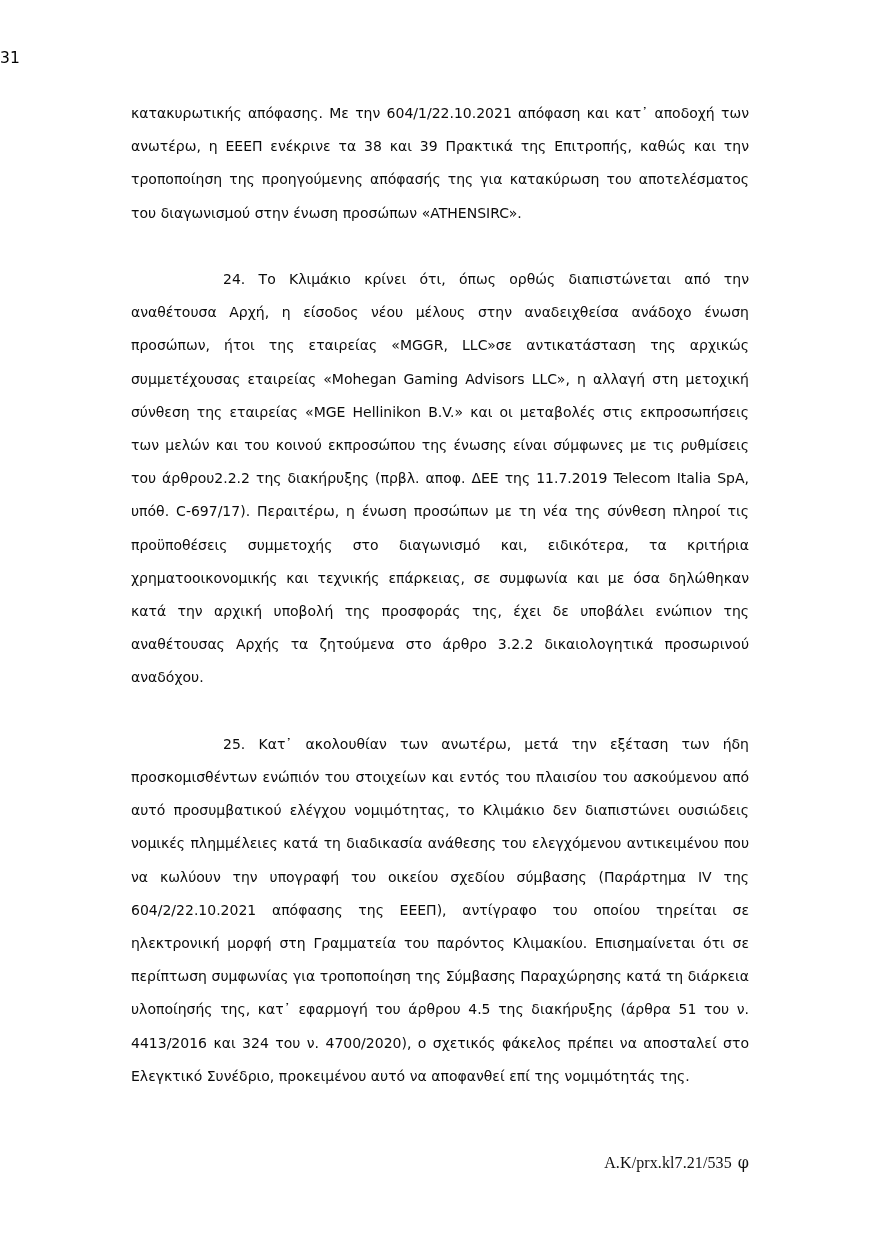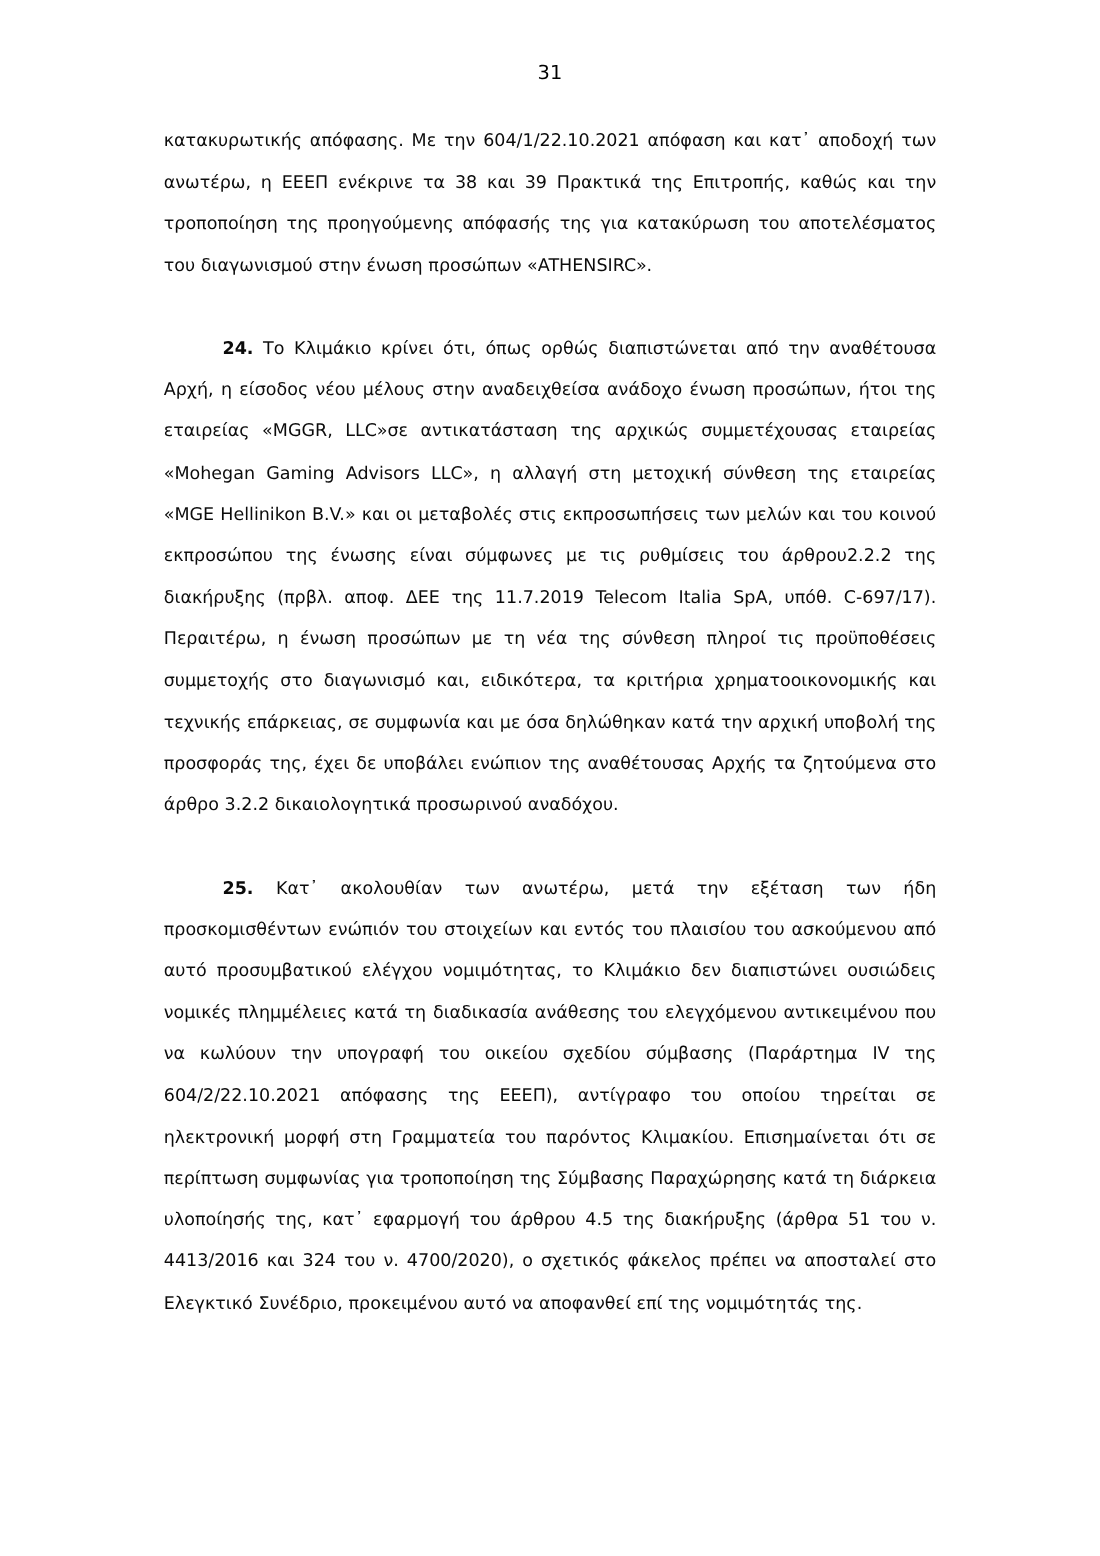--- a/index.html
+++ b/index.html
@@ -25,21 +25,21 @@
     background: #ffffff;
     overflow: hidden;
   }
 
   
   .page-number {
     position: absolute;
     top: 51px;
     left: 0;
     width: 880px;
-    text-align: center;
+    text-align: left;
     font-size: 15.5px;
     line-height: 1;
     letter-spacing: 0.2px;
     color: #000;
   }
 
   
   .content {
     position: absolute;
     top: 97px;
@@ -60,21 +60,22 @@
 
   .para + .para {
     margin-top: 33.2px;
   }
 
   .para.indented {
     text-indent: 47px;
   }
 
   .para .num {
-    font-weight: bold;
+    font-weight: normal;
+    margin-left: 45px;
   }
 
   
   .footer {
     position: absolute;
     left: 131px;
     width: 618px;
     top: 1153px;
     text-align: right;
     font-family: "Liberation Serif", "DejaVu Serif", serif;
@@ -106,14 +107,17 @@
     <p class="para indented" id="p1">
       <span class="num">24.</span><span> Το Κλιμάκιο κρίνει ότι, όπως ορθώς διαπιστώνεται από την αναθέτουσα Αρχή, η είσοδος νέου μέλους στην αναδειχθείσα ανάδοχο ένωση προσώπων, ήτοι της εταιρείας «MGGR, LLC»σε αντικατάσταση της αρχικώς συμμετέχουσας εταιρείας «Mohegan Gaming Advisors LLC», η αλλαγή στη μετοχική σύνθεση της εταιρείας «MGE Hellinikon B.V.» και οι μεταβολές στις εκπροσωπήσεις των μελών και του κοινού εκπροσώπου της ένωσης είναι σύμφωνες με τις ρυθμίσεις του άρθρου2.2.2 της διακήρυξης (πρβλ. αποφ. ΔΕΕ της 11.7.2019 Telecom Italia SpA, υπόθ. C-697/17). Περαιτέρω, η ένωση προσώπων με τη νέα της σύνθεση πληροί τις προϋποθέσεις συμμετοχής στο διαγωνισμό και, ειδικότερα, τα κριτήρια χρηματοοικονομικής και τεχνικής επάρκειας, σε συμφωνία και με όσα δηλώθηκαν κατά την αρχική υποβολή της προσφοράς της, έχει δε υποβάλει ενώπιον της αναθέτουσας Αρχής τα ζητούμενα στο άρθρο 3.2.2 δικαιολογητικά προσωρινού αναδόχου.</span>
     </p>
 
     <p class="para indented" id="p2">
       <span class="num">25.</span><span> Κατ᾽ ακολουθίαν των ανωτέρω, μετά την εξέταση των ήδη προσκομισθέντων ενώπιόν του στοιχείων και εντός του πλαισίου του ασκούμενου από αυτό προσυμβατικού ελέγχου νομιμότητας, το Κλιμάκιο δεν διαπιστώνει ουσιώδεις νομικές πλημμέλειες κατά τη διαδικασία ανάθεσης του ελεγχόμενου αντικειμένου που να κωλύουν την υπογραφή του οικείου σχεδίου σύμβασης (Παράρτημα IV της 604/2/22.10.2021 απόφασης της ΕΕΕΠ), αντίγραφο του οποίου τηρείται σε ηλεκτρονική μορφή στη Γραμματεία του παρόντος Κλιμακίου. Επισημαίνεται ότι σε περίπτωση συμφωνίας για τροποποίηση της Σύμβασης Παραχώρησης κατά τη διάρκεια υλοποίησής της, κατ᾽ εφαρμογή του άρθρου 4.5 της διακήρυξης (άρθρα 51 του ν. 4413/2016 και 324 του ν. 4700/2020), ο σχετικός φάκελος πρέπει να αποσταλεί στο Ελεγκτικό Συνέδριο, προκειμένου αυτό να αποφανθεί επί της νομιμότητάς της.</span>
     </p>
 
   </div>
 
+  <div class="footer">
+    <span class="mark">A.K/prx.kl7.21/535</span><span class="phi">φ</span>
+  </div>
 
 </div>
 
 </body></html>

